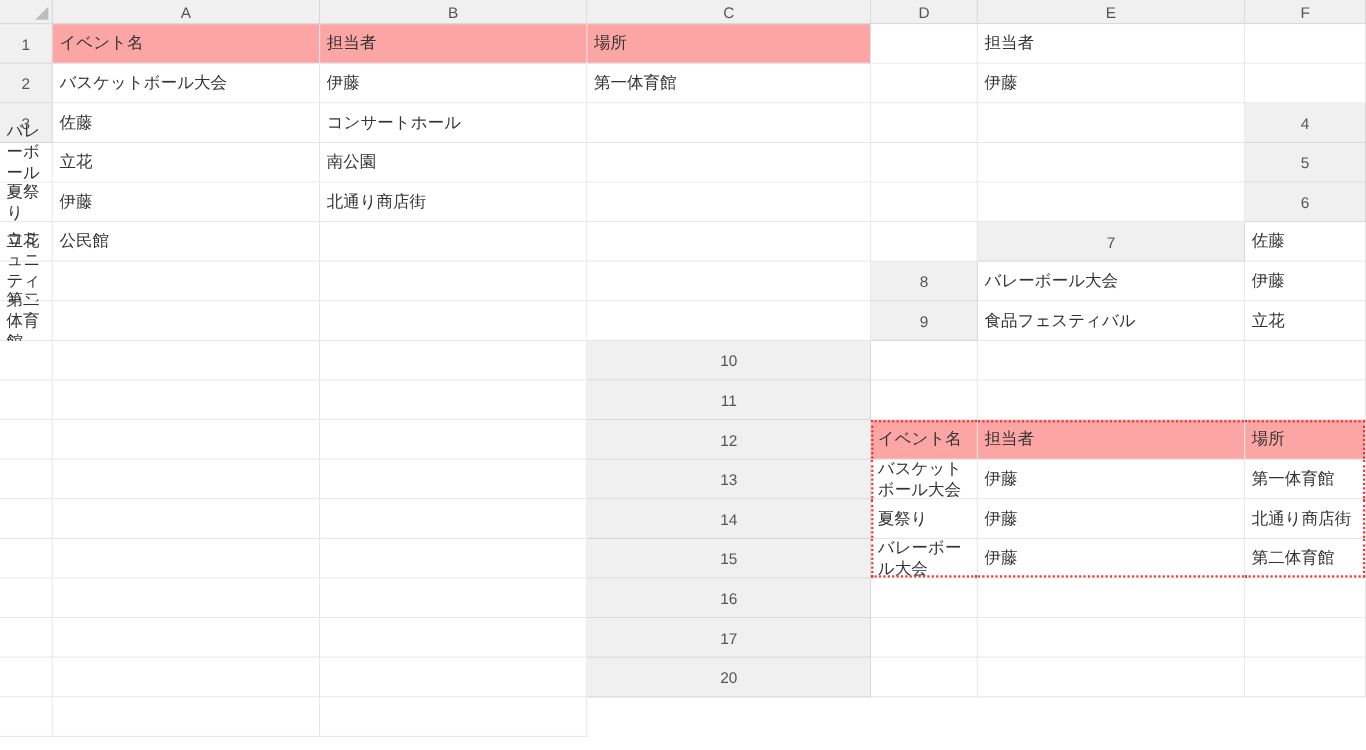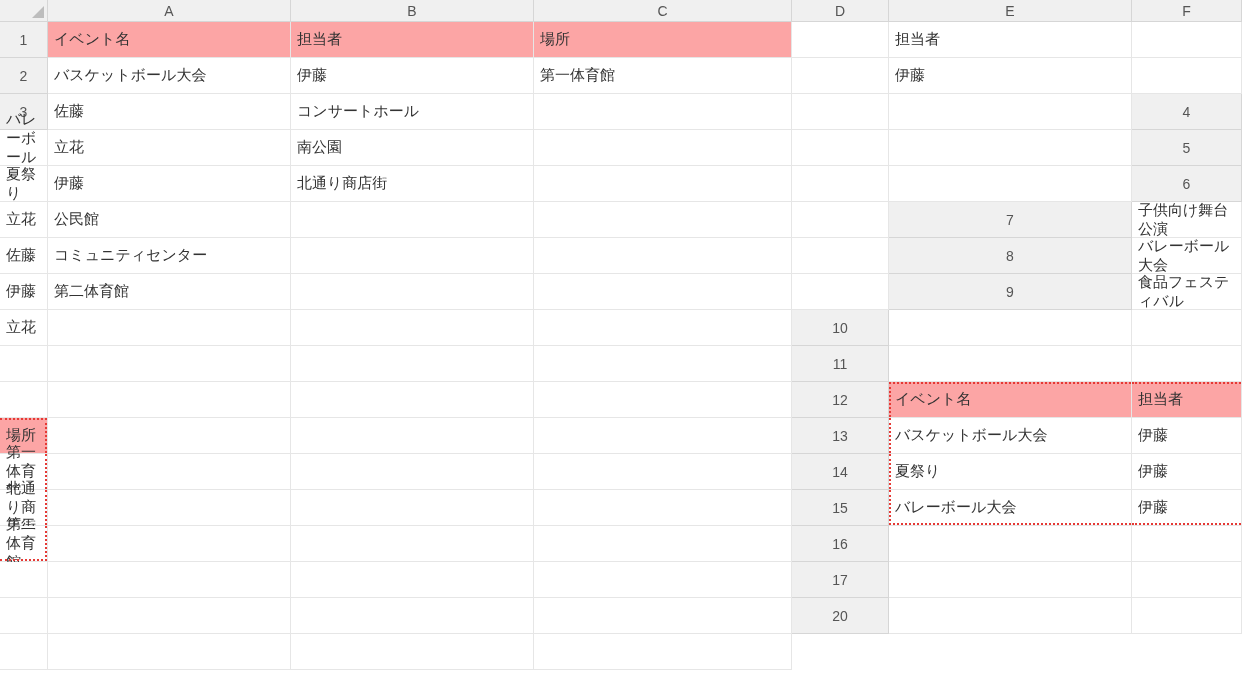--- a/index.html
+++ b/index.html
@@ -128,21 +128,20 @@
   <div class="cell"></div>
 
   <div class="rowhdr">6</div>
   <div class="cell">立花</div>
   <div class="cell">公民館</div>
   <div class="cell"></div>
   <div class="cell"></div>
   <div class="cell"></div>
 
   <div class="rowhdr">7</div>
-  <div class="cell">子供向け舞台公演</div>
   <div class="cell">佐藤</div>
   <div class="cell">コミュニティセンター</div>
   <div class="cell"></div>
   <div class="cell"></div>
   <div class="cell"></div>
 
   <div class="rowhdr">8</div>
   <div class="cell">バレーボール大会</div>
   <div class="cell">伊藤</div>
   <div class="cell">第二体育館</div>

